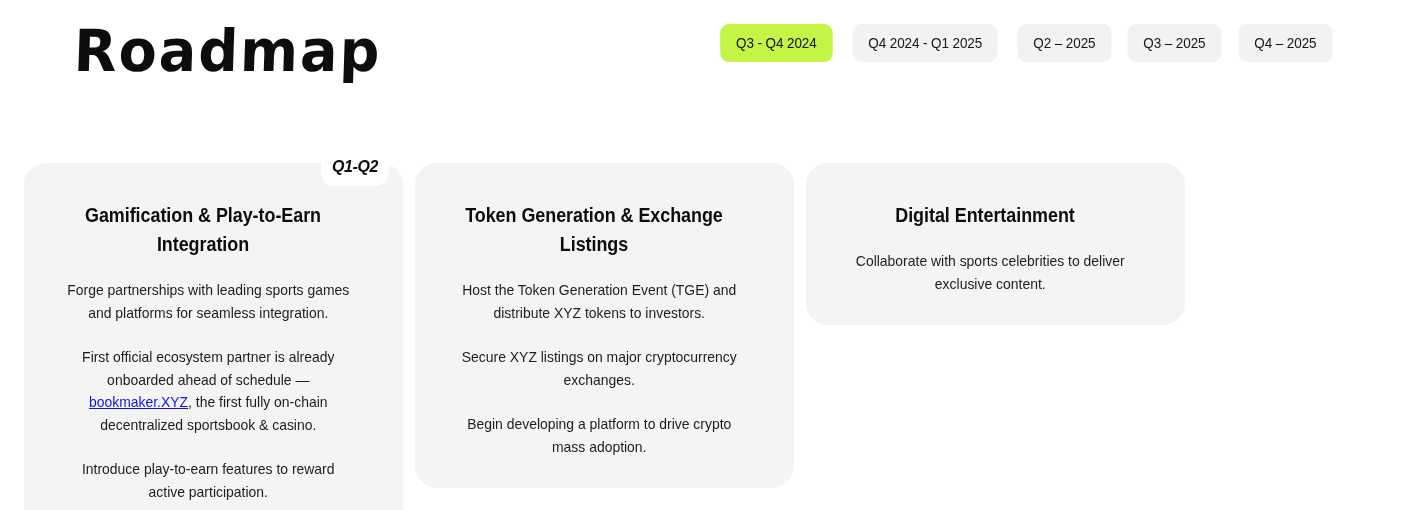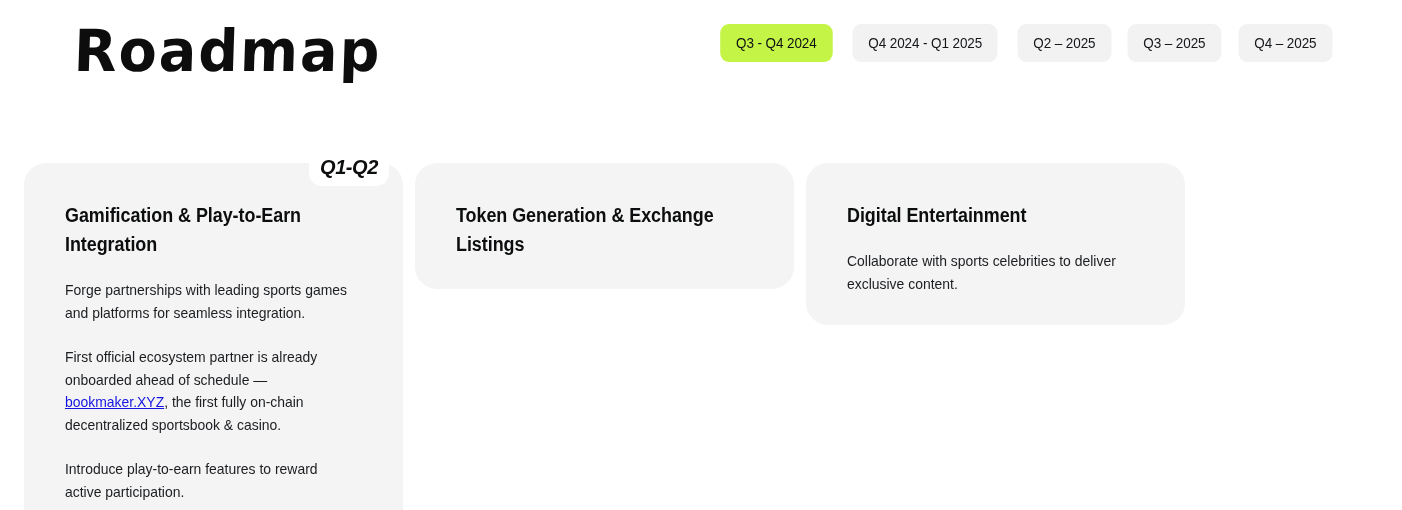--- a/index.html
+++ b/index.html
@@ -109,20 +109,21 @@
     background: #f4f4f4;
     border-radius: 22px;
     padding: 38px 38px 30px 17px;
     box-sizing: border-box;
     margin-top: 15px;
   }
 
   .card-inner {
     padding-left: 24px;
     padding-right: 0;
+    text-align: center;
   }
 
   .card-title {
     margin: 0;
     font-family: "Liberation Sans", sans-serif;
     font-weight: 700;
     font-size: 19.5px;
     line-height: 29px;
     letter-spacing: -0.05px;
     color: #0c0d0e;
@@ -164,21 +165,21 @@
     height: 38px;
     min-width: 34px;
     padding: 0 11px;
     box-sizing: border-box;
     display: flex;
     align-items: center;
     justify-content: center;
     font-family: "Liberation Sans", sans-serif;
     font-weight: 700;
     font-style: italic;
-    font-size: 20px;
+    font-size: 16px;
     letter-spacing: -0.4px;
     color: #0c0d0e;
     white-space: nowrap;
     z-index: 3;
   }
 </style>
 </head>
 <body>
 
 <div id="root">
@@ -204,20 +205,25 @@
             <div class="card-body">
               <p class="card-para">Forge partnerships with leading sports games and platforms for seamless integration.</p>
               <p class="card-para"><span>First official ecosystem partner is already onboarded ahead of schedule — </span><a class="card-link" href="#">bookmaker.XYZ</a><span>, the first fully on-chain decentralized sportsbook &amp; casino.</span></p>
               <p class="card-para">Introduce play-to-earn features to reward active participation.</p>
             </div>
           </div>
         </div>
         <div class="card">
           <div class="card-inner">
             <h3 class="card-title">Token Generation &amp; Exchange Listings</h3>
+            <div class="card-body">
+              <p class="card-para">Host the Token Generation Event (TGE) and distribute XYZ tokens to investors.</p>
+              <p class="card-para">Secure XYZ listings on major cryptocurrency exchanges.</p>
+              <p class="card-para">Begin developing a platform to drive crypto mass adoption.</p>
+            </div>
           </div>
         </div>
         <div class="card no-badge">
           <div class="card-inner">
             <h3 class="card-title">Digital Entertainment</h3>
             <div class="card-body">
               <p class="card-para">Collaborate with sports celebrities to deliver exclusive content.</p>
             </div>
           </div>
         </div>

